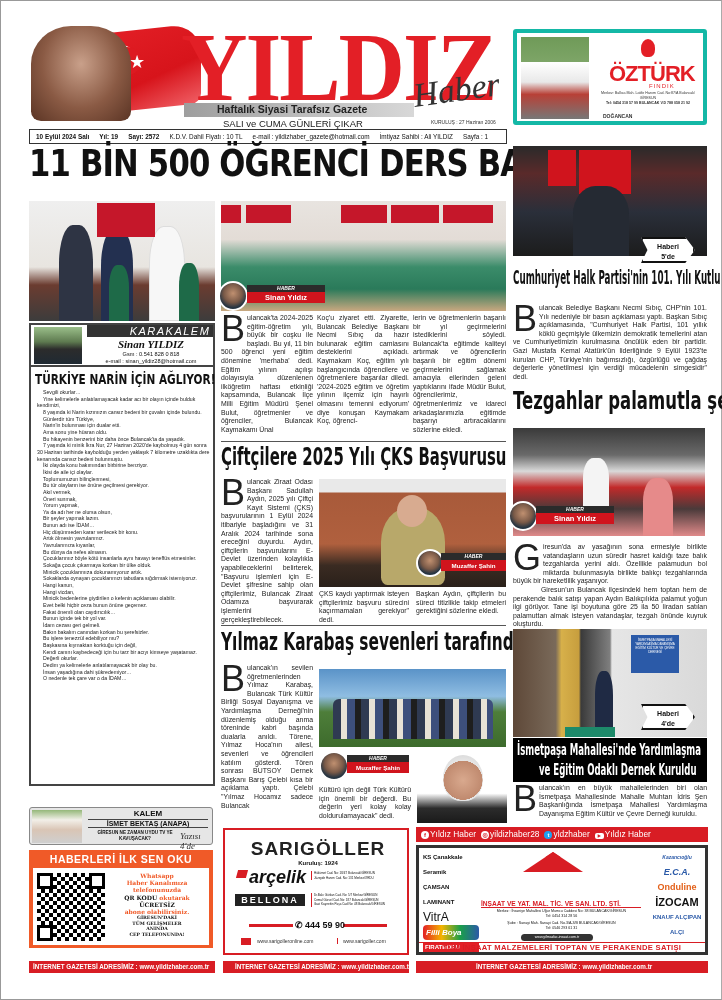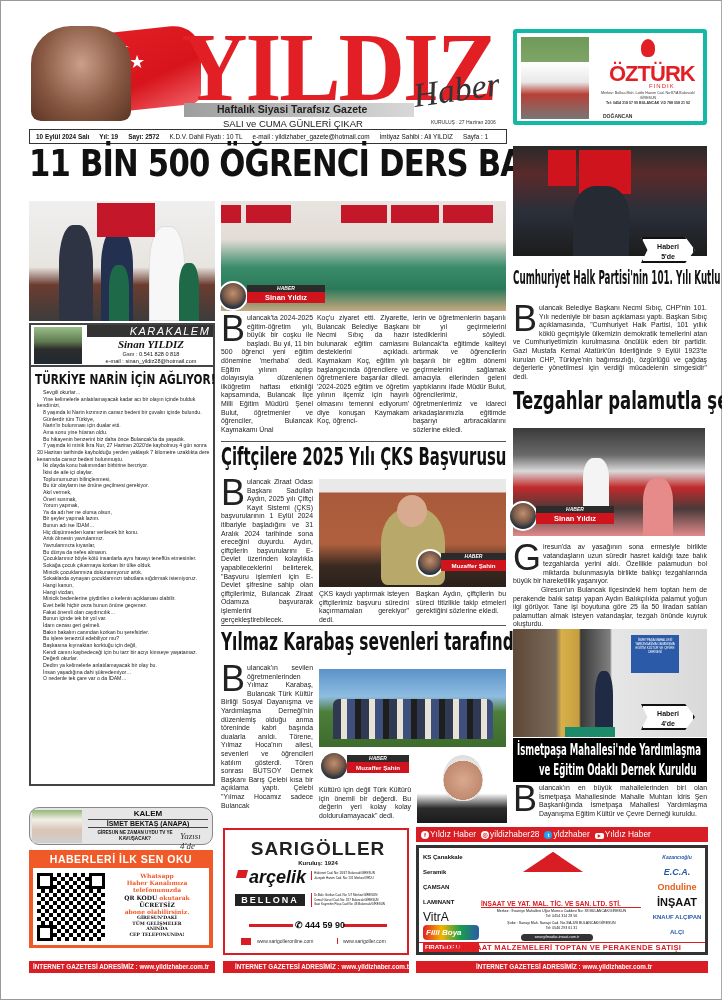--- a/index.html
+++ b/index.html
@@ -46,21 +46,21 @@
   .kk-photo { left: 3px; top: 2px; width: 48px; height: 37px; background: linear-gradient(180deg, #9bbf8a 0%, #5e7a50 40%, #2c2c2c 60%, #1f2a33 100%); }
   .kk-title { left: 56px; top: 0px; width: 126px; height: 12px; background: #333; color: #fff; font-style: italic; font-size: 11px; letter-spacing: 1.5px; text-align: center; line-height: 12px; padding-left: 40px; }
   .kk-name { left: 60px; top: 13px; width: 120px; font-family: "Liberation Serif", serif; font-style: italic; font-weight: bold; font-size: 11px; text-align: center; }
   .kk-gsm { left: 60px; top: 26px; width: 120px; font-size: 5.6px; text-align: center; }
   .kk-mail { left: 56px; top: 33px; width: 128px; font-size: 5.6px; text-align: center; }
   .col-box { left: 28px; top: 366px; width: 186px; height: 419px; border: 2px solid #444; border-top: none; }
   .col-head { left: 4px; top: 4px; width: 176px; font-family: "DejaVu Sans", sans-serif; font-weight: bold; font-size: 13.5px; transform: scaleX(0.78); transform-origin: left; white-space: nowrap; }
   .col-body { left: 6px; top: 22px; width: 174px; font-size: 5.2px; line-height: 6.65px; color: #222; }
   .col-body p { text-indent: 6px; }
   
-  .kalem { left: 28px; top: 806px; width: 184px; height: 38px; border: 1px solid #888; background: #e6e6e6; border-radius: 10px; }
+  .kalem { left: 28px; top: 806px; width: 184px; height: 38px; border: 1px solid #888; background: #e6e6e6; border-radius: 3px; }
   .kalem-photo { left: 2px; top: 2px; width: 50px; height: 33px; background: linear-gradient(180deg, #95b87a 0%, #f2efe8 30%, #d9c5b5 60%, #cfcfcf 100%); }
   .kalem-t { left: 58px; top: 1px; width: 120px; text-align: center; font-weight: bold; font-size: 8px; }
   .kalem-n { left: 58px; top: 11px; width: 120px; text-align: center; font-weight: bold; font-size: 7px; border-top: 1px solid #444; border-bottom: 1px solid #444; }
   .kalem-s { left: 60px; top: 22px; width: 90px; font-size: 4.6px; font-weight: bold; line-height: 6px; text-align: center; }
   .kalem-y { left: 150px; top: 23px; font-size: 9px; font-family: "Liberation Serif", serif; font-style: italic; color: #333; }
   
   .qr-box { left: 28px; top: 849px; width: 184px; height: 98px; background: #f05a28; }
   .qr-title { left: 0; top: 3px; width: 184px; text-align: center; color: #fff; font-weight: bold; font-size: 10.5px; letter-spacing: 0.5px; }
   .qr-inner { left: 4px; top: 18px; width: 176px; height: 77px; background: #fff; }
   .qr-code { left: 4px; top: 5px; width: 68px; height: 68px; background: repeating-conic-gradient(#000 0 25%, #fff 0 50%) 0 0/8px 8px; }
@@ -347,21 +347,21 @@
       <div>Merkez : İhsaniye Mahallesi Uğur Mumcu Caddesi No: 38 BULANCAK/GİRESUN</div>
       <div>Tel: 0454 314 28 56</div>
       <div style="margin-top:2px;">Şube : Sanayi Mah. Sanayi Cad. No.3/A-3/B BULANCAK/GİRESUN</div>
       <div>Tel: 0546 293 61 31</div>
     </div>
     <div class="abs" style="left:102px;top:86px;width:72px;height:7px;background:#333;color:#fff;border-radius:4px;font-size:3.6px;line-height:7px;text-align:center;">www.yilmazlar-insaat.com.tr</div>
     <div class="abs" style="left:230px;top:2px;width:56px;font-size:7px;line-height:15px;font-weight:bold;text-align:center;">
       <div style="font-size:5px;font-style:italic;color:#2b5aa8;">Kazancıoğlu</div>
       <div style="color:#2b5aa8;font-style:italic;font-size:9px;">E.C.A.</div>
       <div style="color:#e3611a;font-size:9px;">Onduline</div>
-      <div style="font-size:11px;">İNŞAAT</div>
+      <div style="font-size:11px;">İZOCAM</div>
       <div style="color:#2b5aa8;font-size:6px;">KNAUF ALÇIPAN ALÇI</div>
     </div>
     <div class="abs" style="left:0;top:94px;width:286px;text-align:center;font-size:7.6px;font-weight:bold;color:#d81d24;border-top:1px solid #d81d24;letter-spacing:0.3px;">TÜM İNŞAAT MALZEMELERİ TOPTAN VE PERAKENDE SATIŞI</div>
   </div>
 
   <div class="abs foot" style="left:28px;width:186px;">İNTERNET GAZETESİ ADRESİMİZ : www.yildizhaber.com.tr</div>
   <div class="abs foot" style="left:222px;width:186px;padding-left:12px;">İNTERNET GAZETESİ ADRESİMİZ : www.yildizhaber.com.tr</div>
   <div class="abs foot" style="left:415px;width:292px;padding-left:60px;">İNTERNET GAZETESİ ADRESİMİZ : www.yildizhaber.com.tr</div>
 </div>
 

